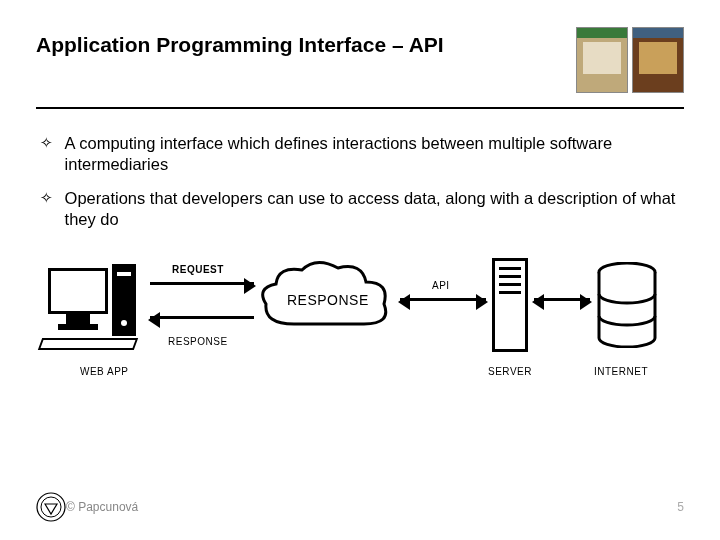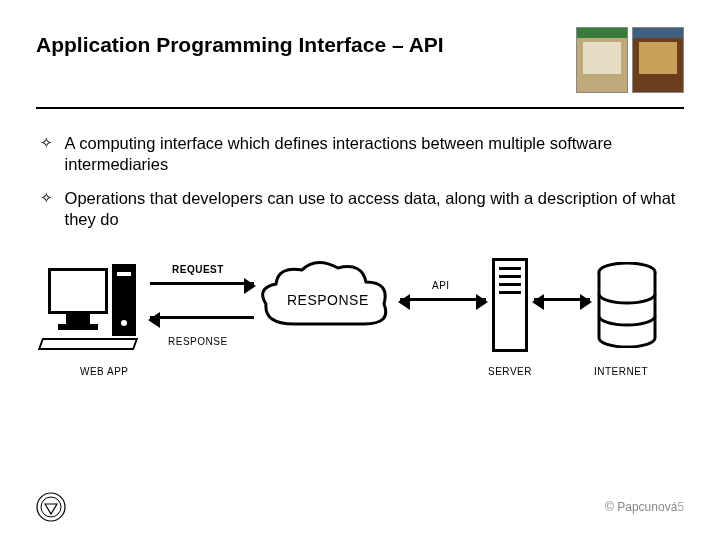--- a/index.html
+++ b/index.html
@@ -99,21 +99,21 @@
   .db svg{width:100%;height:100%;}
   .label-db{position:absolute;left:554px;top:108px;font-size:10px;letter-spacing:0.5px;}
   
   .footer{
     position:absolute;left:0;right:0;bottom:18px;
     display:flex;align-items:center;padding:0 36px;
     font-size:12px;color:#888;
   }
   .logo{width:30px;height:30px;flex:0 0 auto;}
   .logo svg{width:100%;height:100%;}
-  .copy{flex:1;text-align:right;}
+  .copy{flex:1;text-align:left;}
   .pageno{flex:0 0 auto;color:#aaa;}
 </style>
 </head>
 <body>
 
 <div class="header">
   <div class="title">Application Programming Interface – API</div>
   <div class="thumbs">
     <div class="thumb"></div>
     <div class="thumb thumb2"></div>

